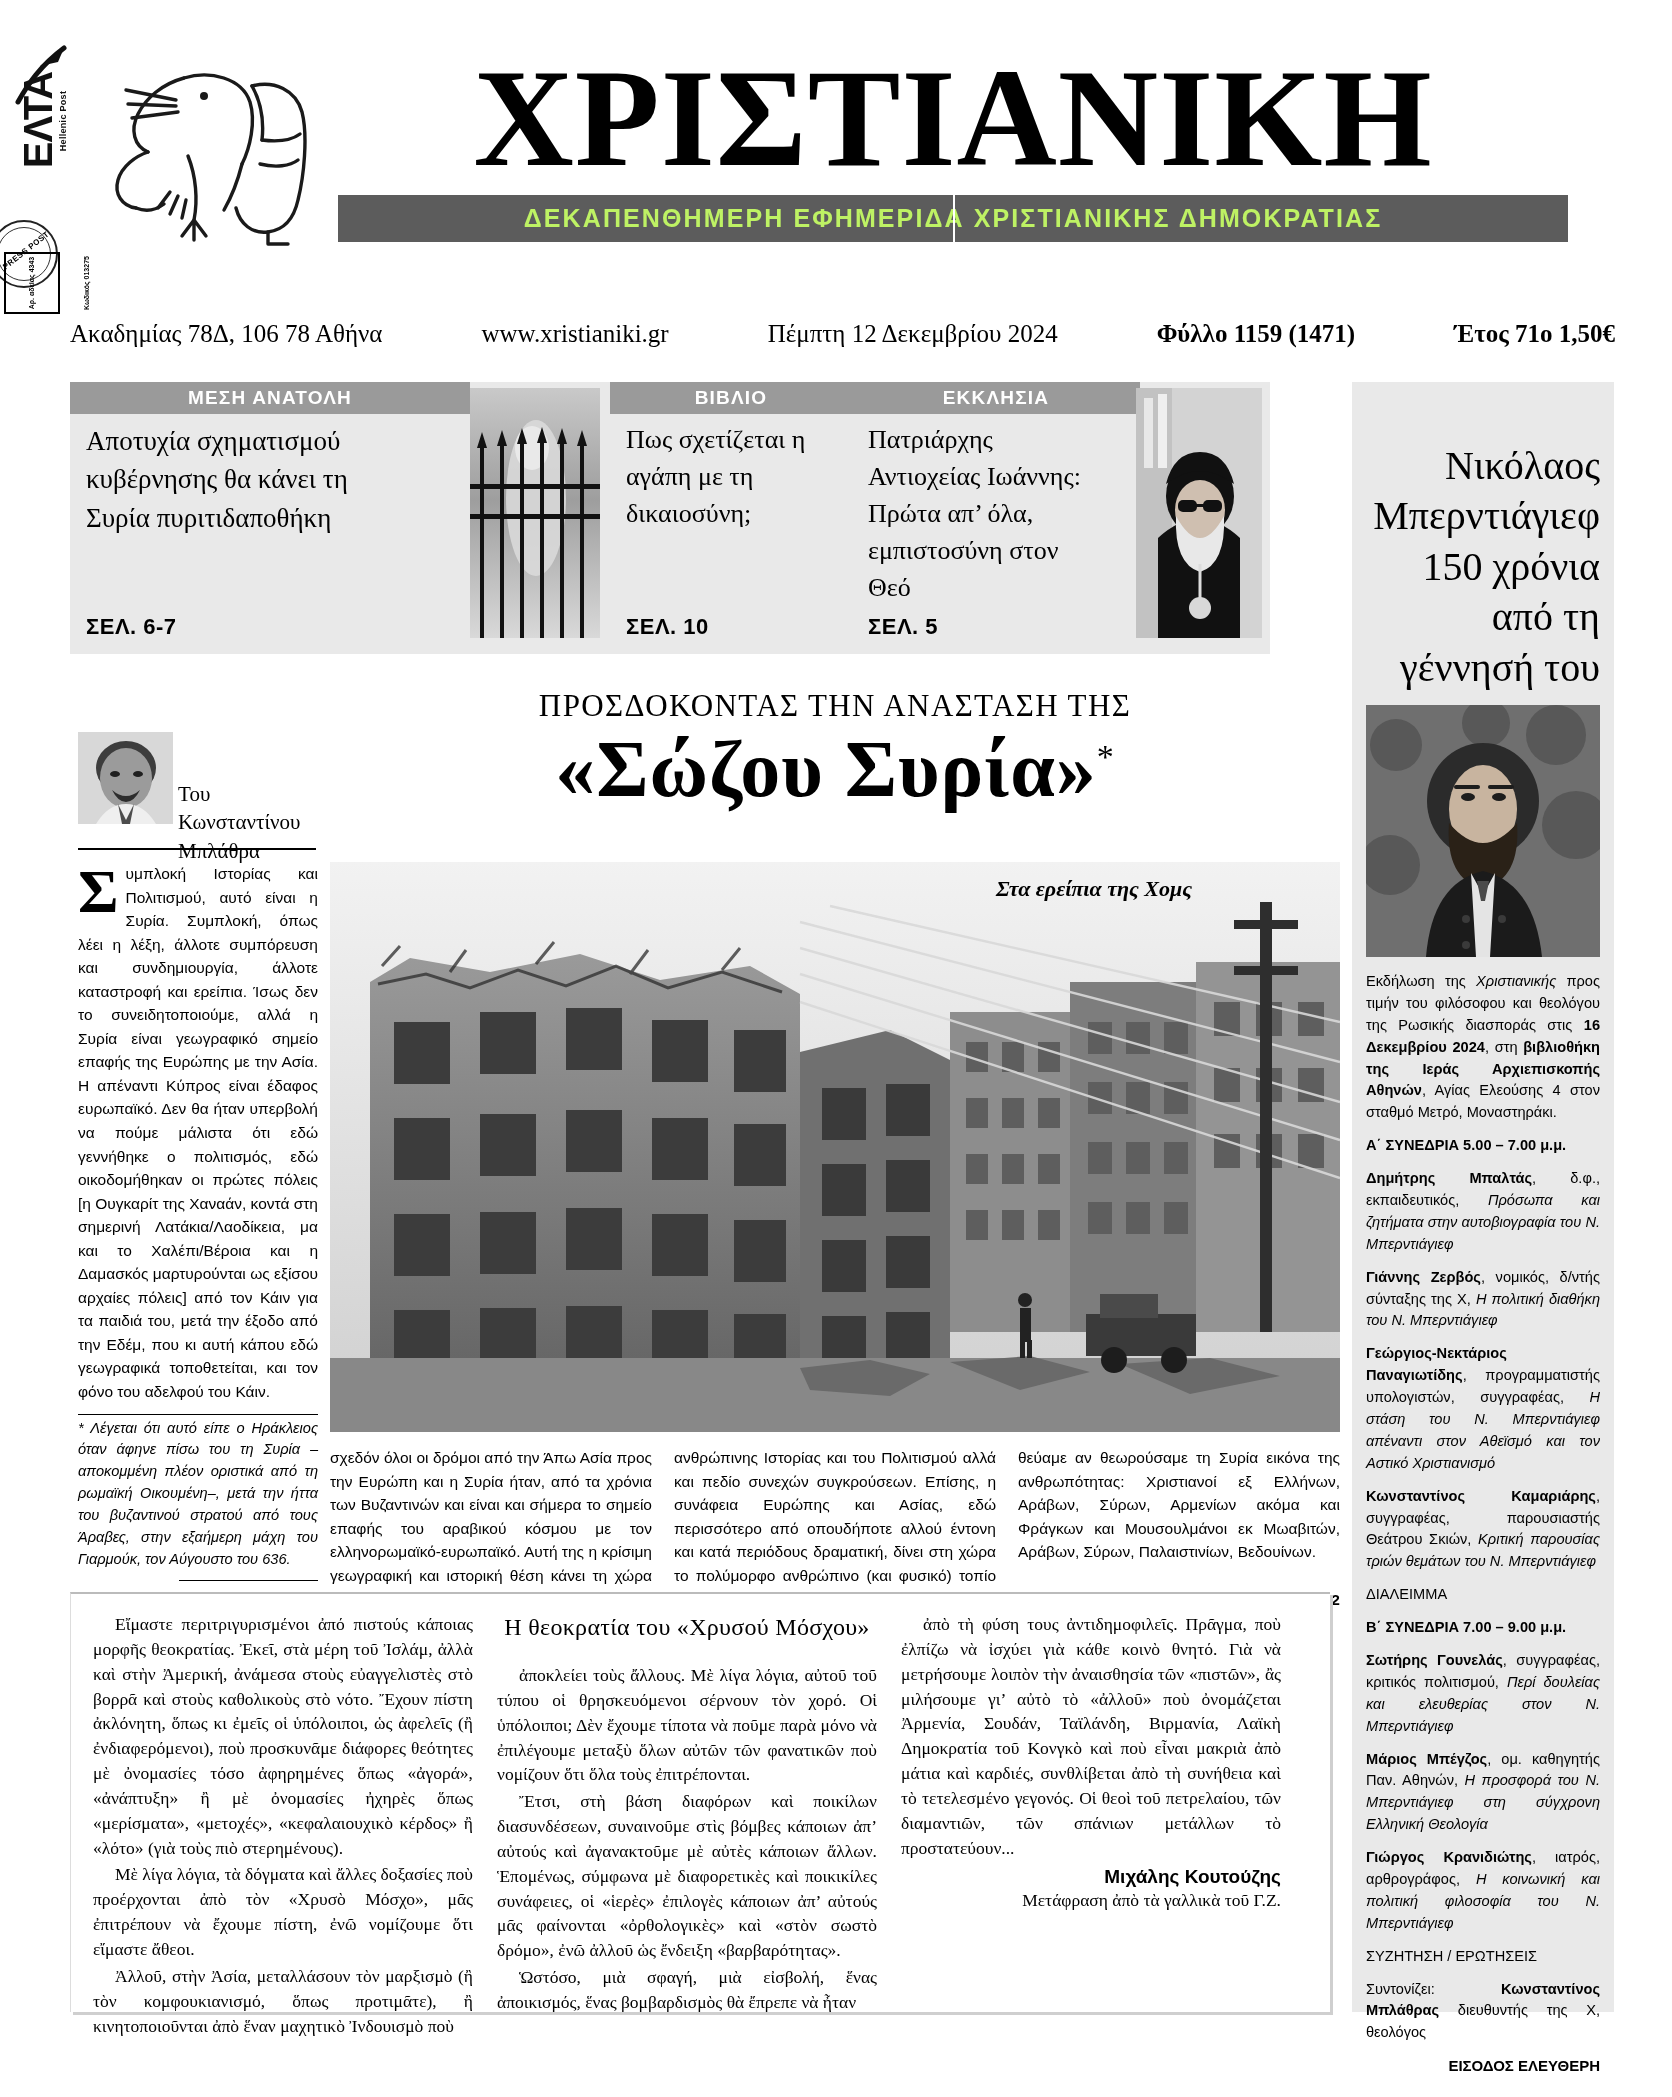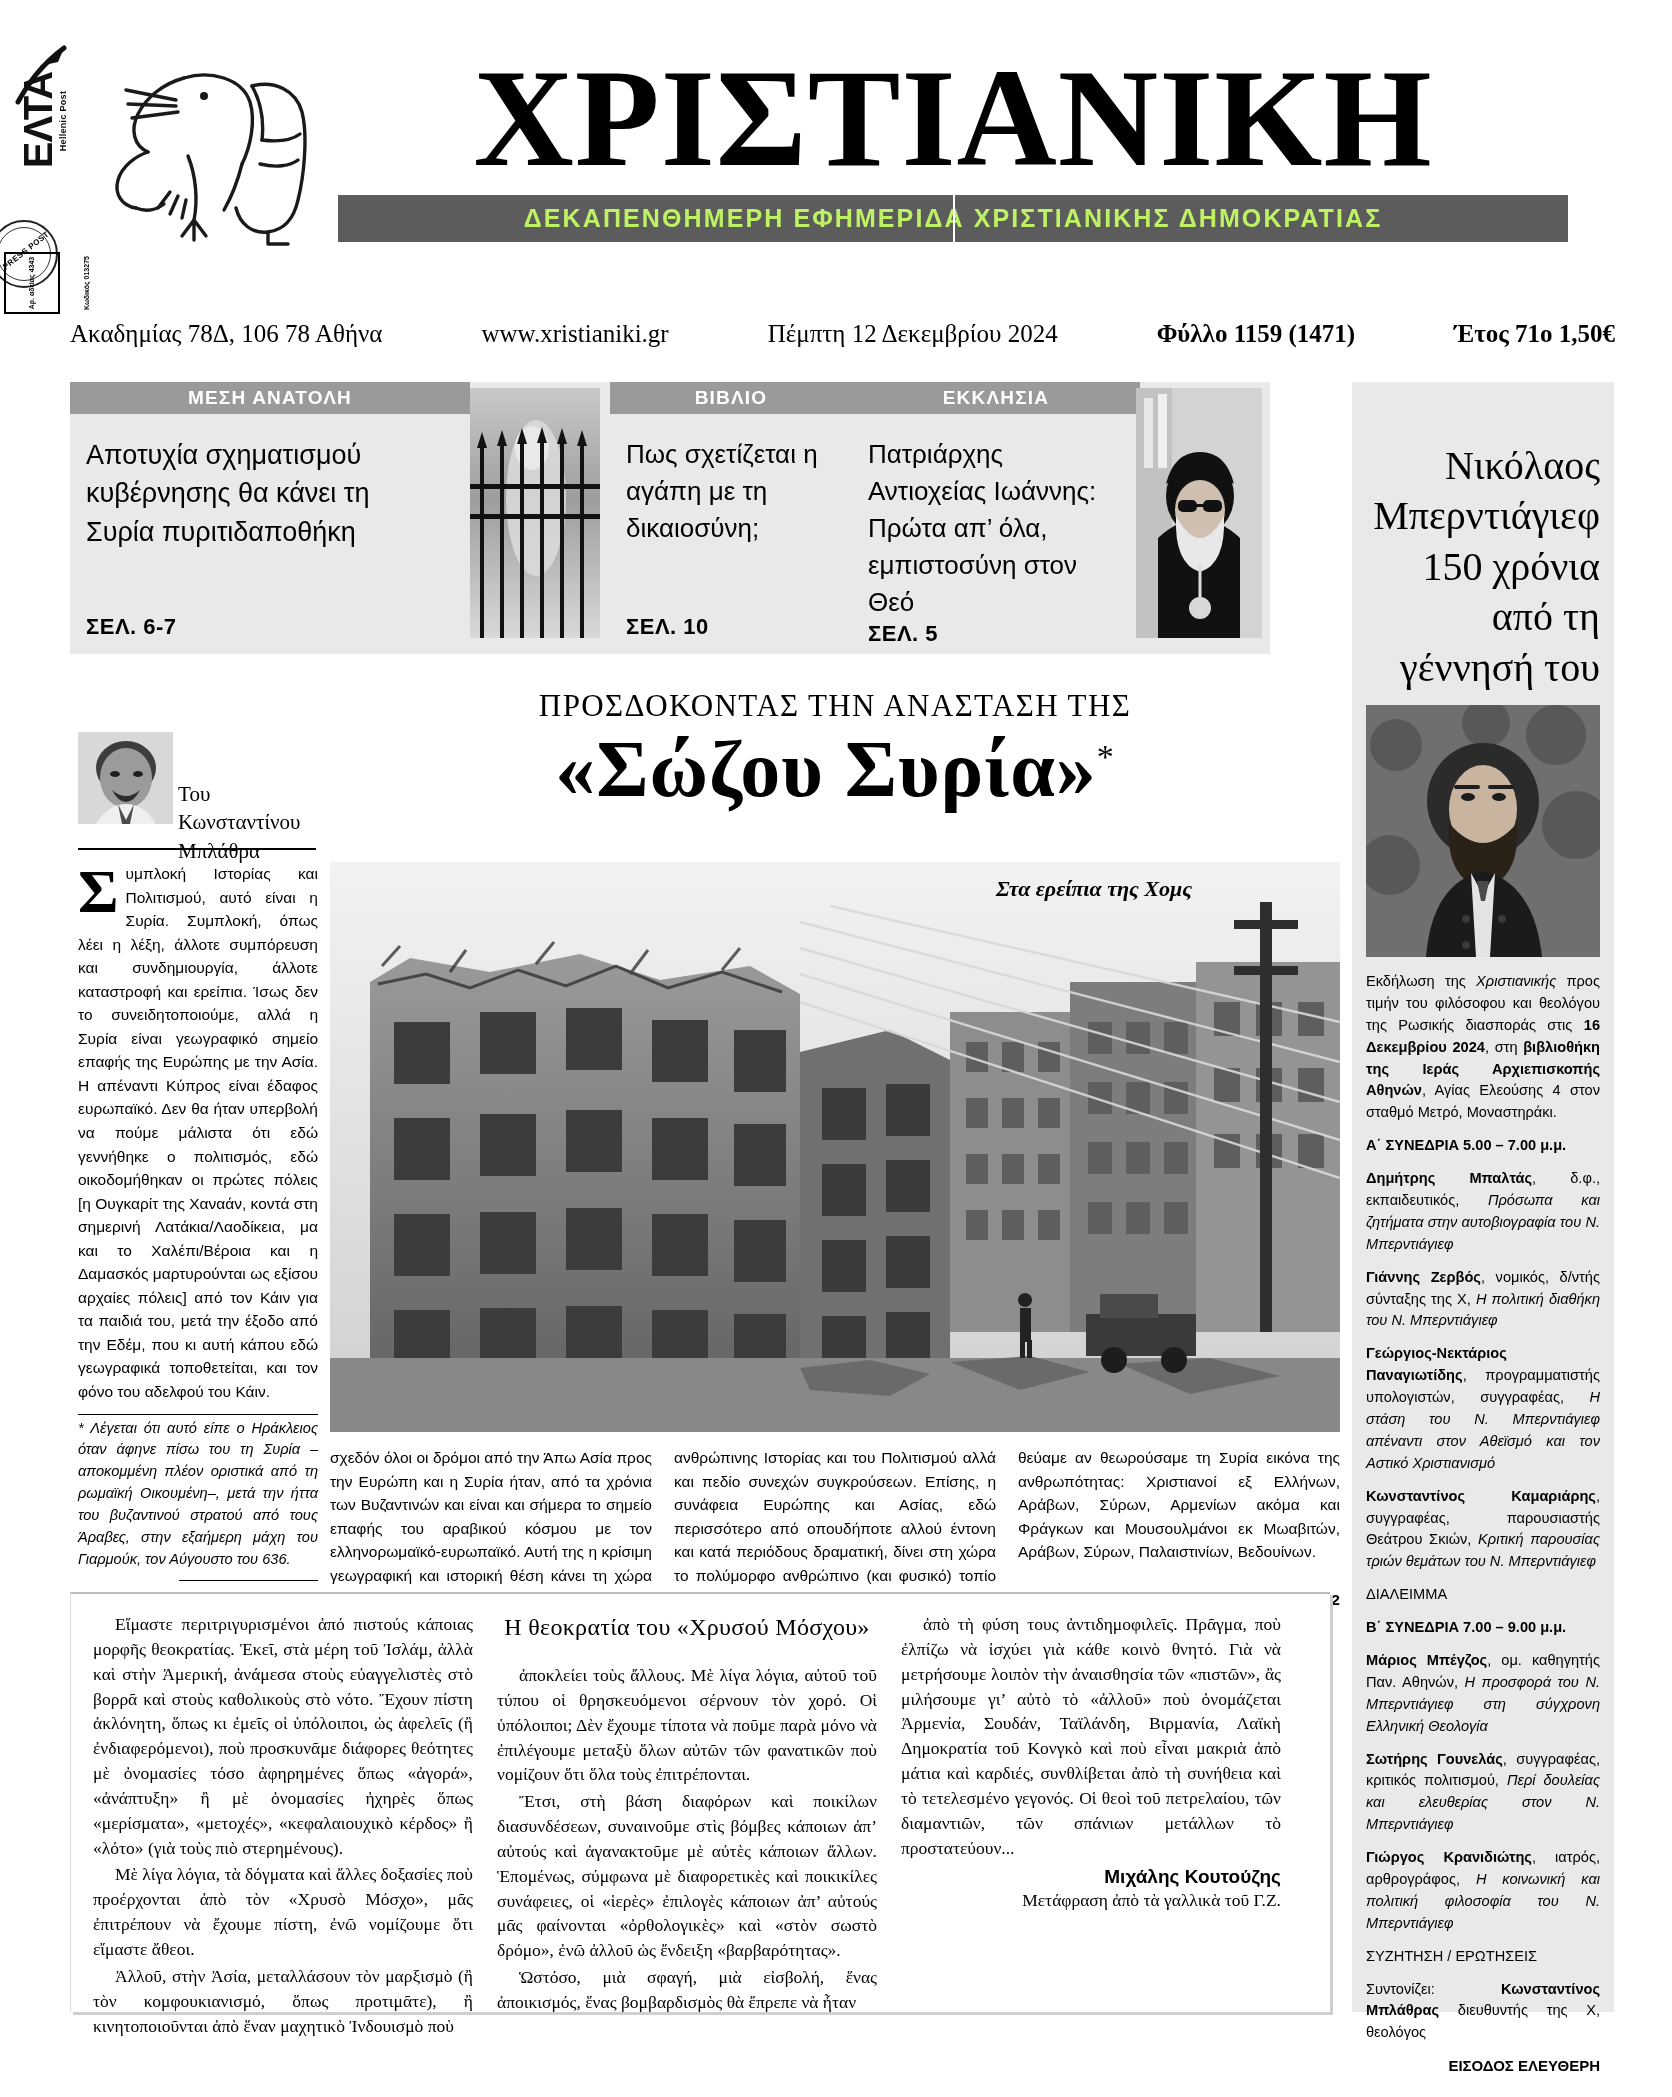--- a/index.html
+++ b/index.html
@@ -117,22 +117,22 @@
   .teaser.t3 { width:418px; }
   .teaser-head {
     background:#9a9a9a; color:#fff;
     font-size:19px; font-weight:bold; letter-spacing:1.2px;
     text-align:center; padding:5px 0 5px 0;
     width:calc(100% - 140px);
   }
   .teaser.t2 .teaser-head { width:100%; }
   .teaser.t3 .teaser-head { width:calc(100% - 130px); }
   .teaser-body {
-    padding:22px 16px 0 16px;
-    font-family:Liberation Sans, sans-serif;
+    padding:8px 16px 0 16px;
+    font-family:Liberation Serif, serif;
     font-size:27px; line-height:1.42;
     position:relative; z-index:2;
     max-width:330px;
   }
   .teaser.t2 .teaser-body { max-width:230px; font-size:26px; }
   .teaser.t3 .teaser-body { max-width:265px; font-size:26px; }
   .teaser-page {
     margin-top:auto; padding:0 16px 14px 16px;
     font-size:22px; font-weight:bold; letter-spacing:.5px;
   }
@@ -429,22 +429,22 @@
 
       <p><b>Δημήτρης Μπαλτάς</b><span>, δ.φ., εκπαιδευτικός, </span><i>Πρόσωπα και ζητήματα στην αυτοβιογραφία του Ν. Μπερντιάγιεφ</i></p>
       <p><b>Γιάννης Ζερβός</b><span>, νομικός, δ/ντής σύνταξης της Χ, </span><i>Η πολιτική διαθήκη του Ν. Μπερντιάγιεφ</i></p>
       <p><b>Γεώργιος-Νεκτάριος Παναγιωτίδης</b><span>, προγραμματιστής υπολογιστών, συγγραφέας, </span><i>Η στάση του Ν. Μπερντιάγιεφ απέναντι στον Αθεϊσμό και τον Αστικό Χριστιανισμό</i></p>
       <p><b>Κωνσταντίνος Καμαριάρης</b><span>, συγγραφέας, παρουσιαστής Θεάτρου Σκιών, </span><i>Κριτική παρουσίας τριών θεμάτων του Ν. Μπερντιάγιεφ</i></p>
 
       <p>ΔΙΑΛΕΙΜΜΑ</p>
 
       <p><b>Β΄ ΣΥΝΕΔΡΙΑ 7.00 – 9.00 μ.μ.</b></p>
 
+      <p><b>Σωτήρης Γουνελάς</b><span>, συγγραφέας, κριτικός πολιτισμού, </span><i>Περί δουλείας και ελευθερίας στον Ν. Μπερντιάγιεφ</i></p>
       <p><b>Μάριος Μπέγζος</b><span>, ομ. καθηγητής Παν. Αθηνών, </span><i>Η προσφορά του Ν. Μπερντιάγιεφ στη σύγχρονη Ελληνική Θεολογία</i></p>
-      <p><b>Σωτήρης Γουνελάς</b><span>, συγγραφέας, κριτικός πολιτισμού, </span><i>Περί δουλείας και ελευθερίας στον Ν. Μπερντιάγιεφ</i></p>
       <p><b>Γιώργος Κρανιδιώτης</b><span>, ιατρός, αρθρογράφος, </span><i>Η κοινωνική και πολιτική φιλοσοφία του Ν. Μπερντιάγιεφ</i></p>
 
       <p>ΣΥΖΗΤΗΣΗ / ΕΡΩΤΗΣΕΙΣ</p>
       <p><span>Συντονίζει: </span><b>Κωνσταντίνος Μπλάθρας</b><span> διευθυντής της Χ, θεολόγος</span></p>
       <div class="sb-free">ΕΙΣΟΔΟΣ ΕΛΕΥΘΕΡΗ</div>
     </div>
   </aside>
 
   <div class="kicker">ΠΡΟΣΔΟΚΟΝΤΑΣ ΤΗΝ ΑΝΑΣΤΑΣΗ ΤΗΣ</div>
   <div class="headline">

